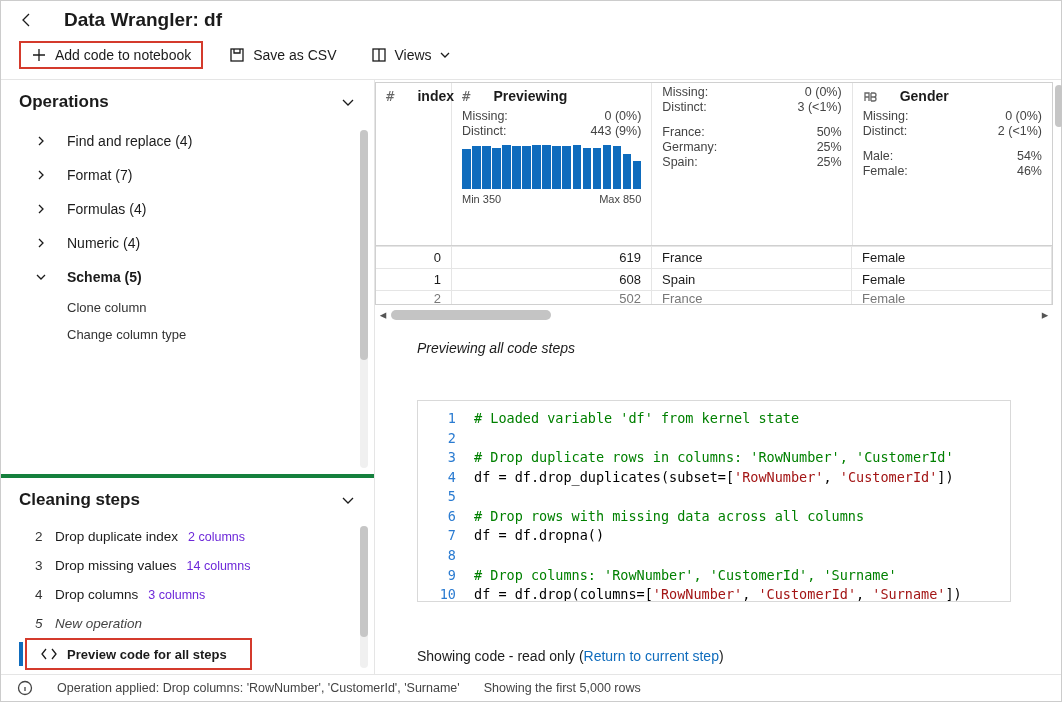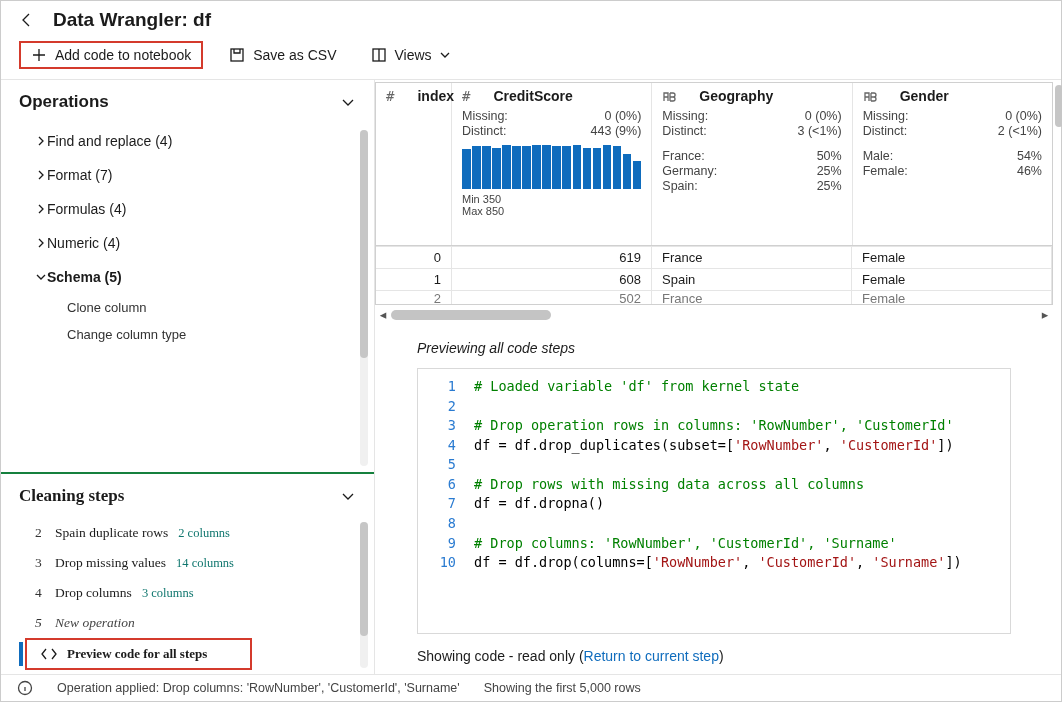--- a/index.html
+++ b/index.html
@@ -1,72 +1,72 @@
 <!DOCTYPE html>
 <html><head>
 <meta charset="utf-8">
 <style>
   * { box-sizing: border-box; margin:0; padding:0; }
   html, body { font-family: "Segoe UI", Arial, sans-serif; font-size:13px; color:#1b1b1b; background:#fff; height:702px; width:1062px; overflow:hidden;}
   .root { display:flex; flex-direction:column; height:100%; border:1px solid #ccc;}
-  .titlebar { display:flex; align-items:center; padding:8px 14px 4px 18px; gap:18px;}
+  .titlebar { display:flex; align-items:center; padding:8px 14px 4px 18px; gap:29px;}
   .titlebar .title { font-size:19px; font-weight:600;}
   .toolbar { display:flex; align-items:center; padding:6px 16px 10px 18px; gap:18px; border-bottom:1px solid #e5e5e5;}
   .tbtn { display:flex; align-items:center; gap:8px; padding:4px 8px; font-size:14px; cursor:pointer; user-select:none;}
   .addbox { border:2px solid #d43a2c; padding:4px 10px;}
   .icon { display:inline-flex; width:16px; height:16px; align-items:center; justify-content:center;}
   .main { display:flex; flex:1 1 auto; min-height:0;}
   .sidebar { width:374px; display:flex; flex-direction:column; border-right:1px solid #e5e5e5;}
   .panel-head { display:flex; align-items:center; justify-content:space-between; padding:12px 18px; font-size:17px; font-weight:600;}
   .ops-body { flex:1 1 auto; overflow:hidden; position:relative;}
   .ops-inner { padding:0 30px 10px 34px;}
   .scroll-slot { position:absolute; right:6px; top:6px; bottom:6px; width:8px; background:#f0f0f0; border-radius:4px; display:flex; align-items:flex-start;}
   .scroll-thumb { background:#c6c6c6; width:100%; border-radius:4px; }
   .search { border:1px solid #8a8a8a; padding:6px 10px; display:flex; align-items:center; gap:10px; margin:0 0 14px 0;}
   .search input { border:none; outline:none; flex:1; font-size:13px; color:#333;}
-  .opcat { display:flex; align-items:center; gap:0; padding:9px 0; font-size:14px;}
+  .opcat { display:flex; align-items:center; gap:20px; padding:9px 0; font-size:14px;}
   .opcat.bold { font-weight:700;}
   .opsub { padding:6px 0 6px 32px; font-size:13px; color:#333;}
-  .steps-body { border-top:2px solid #15803d; padding-bottom:4px; position:relative;font-family:Liberation Serif, serif;}
+  .steps-body { border-top:4px solid #15803d; padding-bottom:4px; position:relative;}
   .step { padding:7px 18px 7px 34px; font-size:13.5px; display:flex; gap:10px; align-items:baseline;}
   .step .sn { width:10px; color:#333;}
-  .step .muted { color:#0f766e; font-size:12.5px;}
+  .step .muted { color:#6d28d9; font-size:12.5px;}
   .step.italic { font-style:italic; color:#444;}
   .preview-row { position:relative; padding:8px 18px 8px 40px; font-weight:700; display:flex; align-items:center; gap:10px;}
   .preview-frame { position:absolute; left:24px; right:122px; top:0; bottom:0; border:2px solid #d43a2c; pointer-events:none;}
   .left-accent { position:absolute; left:18px; top:4px; bottom:4px; width:4px; background:#0f6cbd;}
   .statusbar { border-top:1px solid #e5e5e5; padding:5px 16px; display:flex; align-items:center; gap:24px; color:#444; font-size:12.5px; background:#fff;}
   .content { flex:1 1 auto; display:flex; flex-direction:column; min-width:0;}
   .grid-wrap { position:relative;}
   .grid { display:flex; border:1px solid #d0d0d0; margin:2px 8px 0 0;}
   .idxcol { width:76px; border-right:1px solid #e5e5e5;}
   .col { flex:1 1 0; border-right:1px solid #e5e5e5; min-width:0;}
   .col:last-child { border-right:none;}
   .chead { padding:5px 10px 3px 10px; display:flex; align-items:center; gap:6px; font-size:14px;}
   .chead .ct { font-weight:600;margin-left:17px;}
   .cstats { padding:2px 10px 8px 10px; font-size:12.5px; color:#444; height:138px; display:flex; flex-direction:column; justify-content:flex-start;}
   .statrow { display:flex; justify-content:space-between; margin-bottom:1px;}
   .idxcol .chead { justify-content:flex-start;}
   .idxcol .cstats { height:138px;}
   .spark { display:flex; align-items:flex-end; gap:1.5px; height:44px; margin:6px 0 4px 0;}
   .bar { flex:1; background:#0f6cbd;}
-  .minmax { display:flex; justify-content:space-between; font-size:11px; color:#444;flex-direction:column;}
+  .minmax { display:flex; justify-content:space-between; font-size:11px; color:#444;}
   .drow { display:flex;}
   .cell { border-top:1px solid #e5e5e5; padding:3px 10px; font-size:13px; height:22px; overflow:hidden; white-space:nowrap;}
   .idxcell { width:76px; text-align:right; border-right:1px solid #e5e5e5;}
   .cell.cs { flex:1; border-right:1px solid #e5e5e5;}
   .cell.cs.num { text-align:right;}
   .drow:last-child .cell { height:14px; padding-top:0; color:#777;}
   .hscroll { display:flex; align-items:center; margin:2px 8px 4px 0;}
   .htrack { flex:1; height:10px; background:#fff; position:relative;}
   .hthumb { position:absolute; left:0; width:160px; height:10px; background:#c4c4c4; border-radius:5px;}
   .harrow { width:16px; text-align:center; color:#555;}
   .buffer-scroll {position:absolute; right:-2px; top:5px; bottom:0; width:8px;}
   .buffer-thumb { background:#c6c6c6; width:8px; height:42px; border-radius:4px;}
-  .preview-area { flex:1; display:flex; flex-direction:column; min-height:0; padding:0 8px 0 0;}
+  .preview-area { flex:1; display:flex; flex-direction:column; min-height:0; padding:0 8px 0 0;gap:32px;}
   .ptitle { font-style:italic; padding:14px 0 12px 42px; font-size:14px;}
   .codebox { flex:1; margin:0 42px 10px 42px; border:1px solid #d9d9d9; padding:8px 14px 8px 10px; overflow:auto; font-family: Consolas, Menlo, monospace; font-size:13.5px; line-height:1.45;}
   .codeline { display:flex;}
   .ln { width:28px; text-align:right; color:#2a7bd1; margin-right:18px; user-select:none;}
   .tok-c { color:#008000;}
   .tok-s { color:#a31515;}
   .tok-k { color:#000;}
   .showline { padding:4px 0 10px 42px; font-size:14px;}
   a.link { color:#0f6cbd; text-decoration:none;}
   svg { stroke: currentColor; fill:none; stroke-width:1.3; }
@@ -187,21 +187,21 @@
           <span>Cleaning steps</span>
           <span class="icon">
               <svg viewBox="0 0 16 16">
                 <path d="M3 6 L8 11 L13 6"></path>
               </svg>
             </span>
         </div>
         <div id="steps-list">
             <div class="step">
               <span class="sn">2</span>
-              <span>Spain duplicate rows</span>
+              <span>Drop duplicate index</span>
               <span class="muted">2 columns</span>
             </div>
             <div class="step">
               <span class="sn">3</span>
               <span>Drop missing values</span>
               <span class="muted">14 columns</span>
             </div>
             <div class="step">
               <span class="sn">4</span>
               <span>Drop columns</span>
@@ -234,21 +234,21 @@
           <div class="idxcol">
             <div class="chead">
               <span style="color:#666;font-family:monospace">#</span>
               <span class="ct">index</span>
             </div>
             <div class="cstats"></div>
           </div>
           <div class="col">
             <div class="chead">
               <span style="color:#666;font-family:monospace">#</span>
-              <span class="ct">CreditScore</span>
+              <span class="ct">Previewing</span>
             </div>
             <div class="cstats">
               <div class="statrow">
                   <span>Missing:</span>
                   <span>0 (0%)</span>
                 </div>
               <div class="statrow">
                   <span>Distinct:</span>
                   <span>443 (9%)</span>
                 </div>
@@ -272,28 +272,20 @@
                   <div class="bar" style="height: 35.2px;"></div>
                   <div class="bar" style="height: 27.6571px;"></div>
                 </div>
               <div class="minmax">
                   <span>Min 350</span>
                   <span>Max 850</span>
                 </div>
             </div>
           </div>
           <div class="col">
-            <div class="chead">
-              <span class="icon" style="color:#666;width:14px">
-                  <svg viewBox="0 0 14 14">
-                    <path d="M2 12 V4 H6 V12 M2 8 H6 M8 4 V12 M8 4 H11 a2 2 0 0 1 0 4 H8 M11 8 a2 2 0 0 1 0 4 H8"></path>
-                  </svg>
-                </span>
-              <span class="ct">Geography</span>
-            </div>
             <div class="cstats">
               <div class="statrow">
                   <span>Missing:</span>
                   <span>0 (0%)</span>
                 </div>
               <div class="statrow">
                   <span>Distinct:</span>
                   <span>3 (&lt;1%)</span>
                 </div>
               <div style="height:10px"></div>
@@ -383,21 +375,21 @@
             <div class="codeline">
               <span class="ln">1</span>
               <span><span class="tok-c"># Loaded variable 'df' from kernel state</span></span>
             </div>
             <div class="codeline">
               <span class="ln">2</span>
               <span></span>
             </div>
             <div class="codeline">
               <span class="ln">3</span>
-              <span><span class="tok-c"># Drop operation rows in columns: 'RowNumber', 'CustomerId'</span></span>
+              <span><span class="tok-c"># Drop duplicate rows in columns: 'RowNumber', 'CustomerId'</span></span>
             </div>
             <div class="codeline">
               <span class="ln">4</span>
               <span><span class="tok-k">df = df.drop_duplicates(subset=[</span><span class="tok-s">'RowNumber'</span><span class="tok-k">, </span><span class="tok-s">'CustomerId'</span><span class="tok-k">])</span></span>
             </div>
             <div class="codeline">
               <span class="ln">5</span>
               <span></span>
             </div>
             <div class="codeline">

